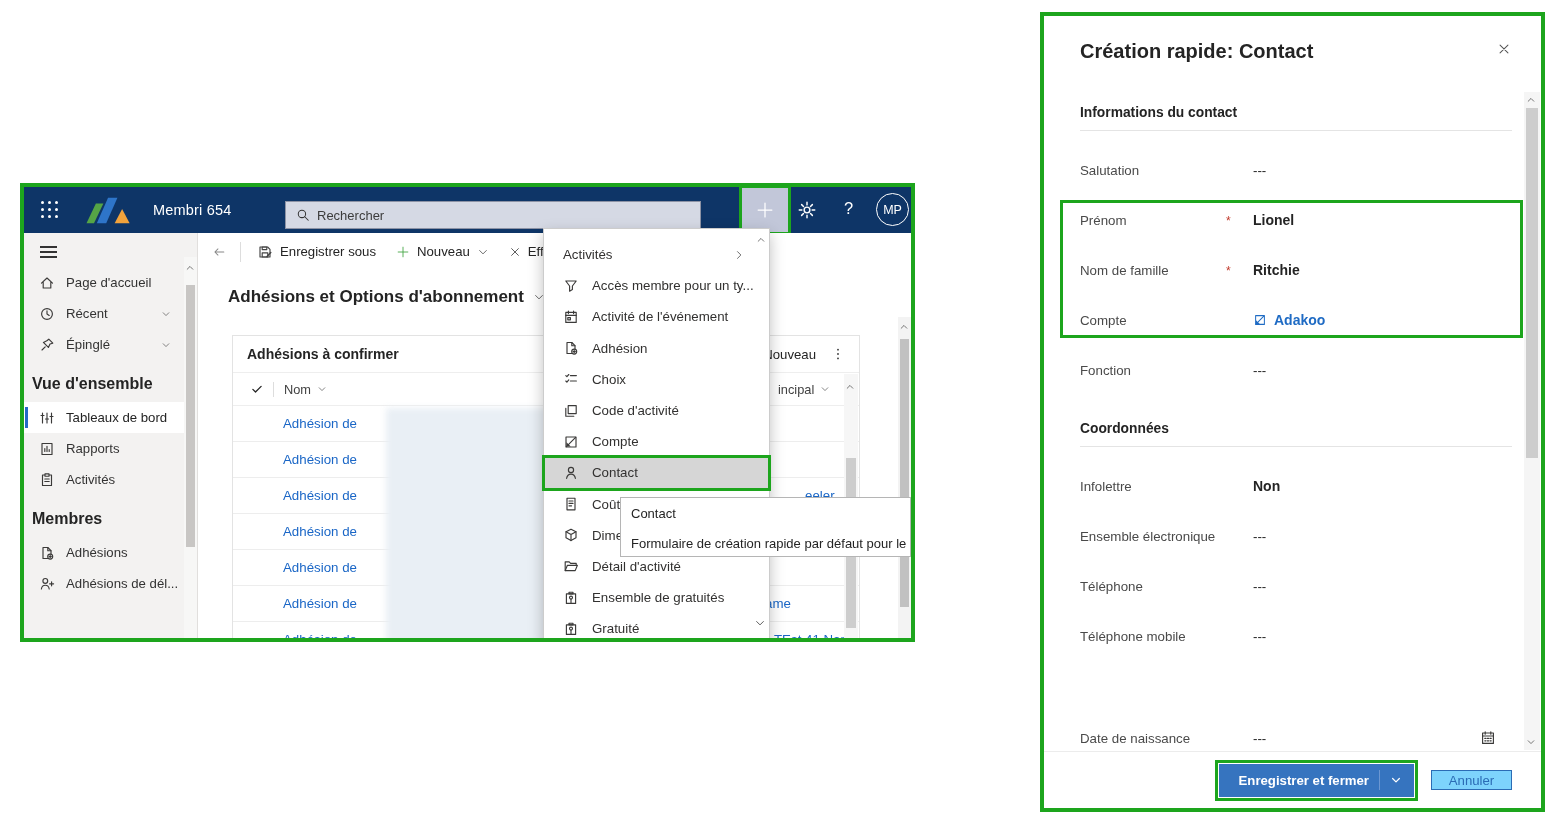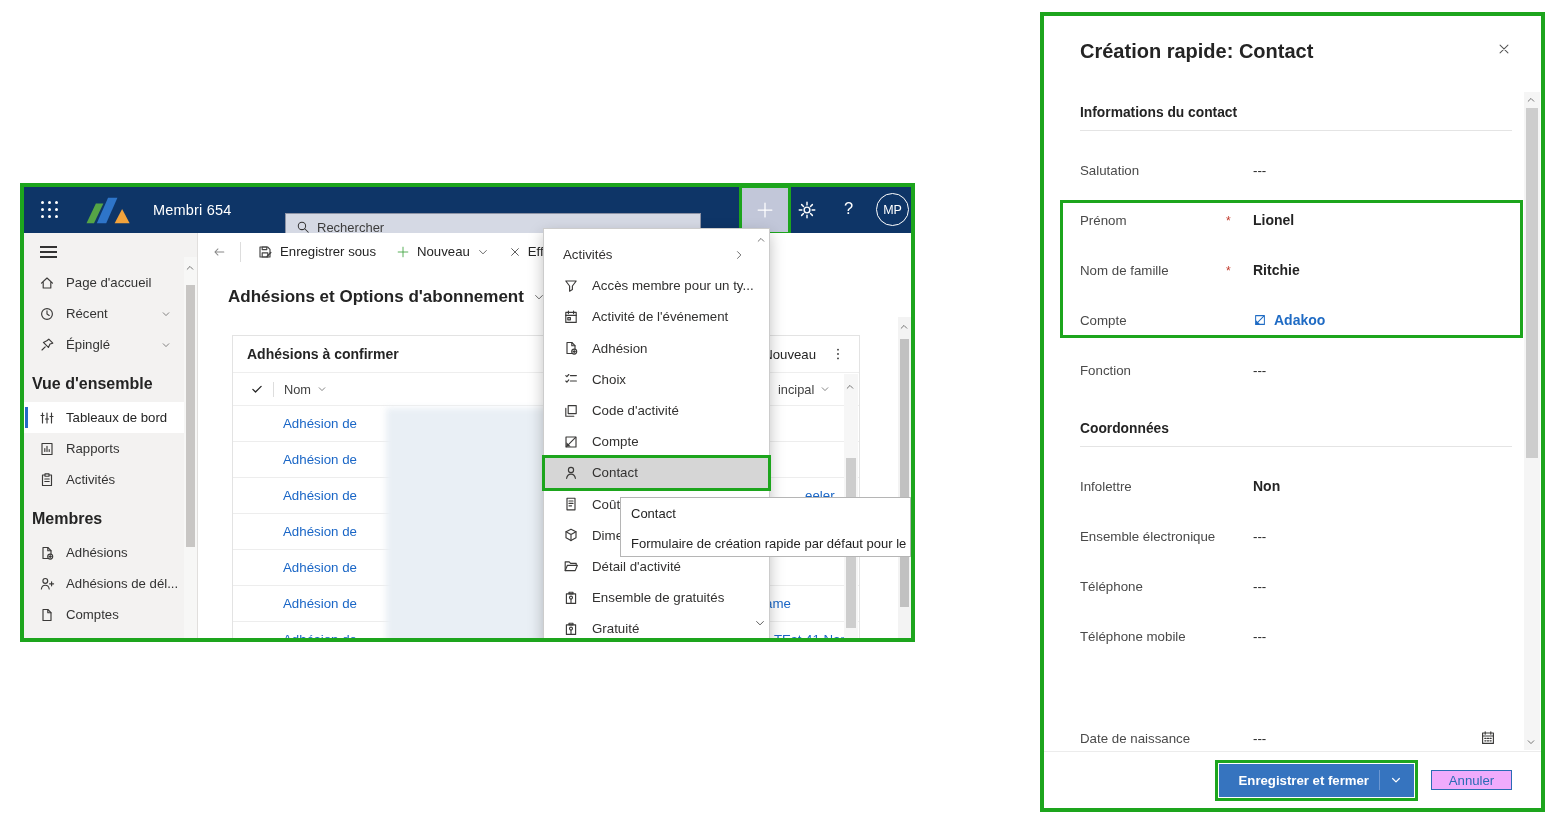--- a/index.html
+++ b/index.html
@@ -20,21 +20,21 @@
 
   
   .lwin { position:absolute; left:20px; top:183px; width:895px; height:459px; border:4px solid var(--green); background:#fff; }
   .lwin-inner { position:relative; width:887px; height:451px; overflow:hidden; background:#fff; }
 
   .navbar { position:relative; height:46px; background:var(--navy); display:flex; align-items:center; color:#fff; }
   .waffle { width:18px; height:18px; margin-left:17px; display:grid; grid-template-columns:repeat(3,1fr); gap:3px; cursor:pointer; }
   .waffle i { width:3.2px; height:3.2px; background:#fff; border-radius:50%; }
   .logo { margin-left:27px; display:flex; }
   .apptitle { margin-left:21px; font-size:14.5px; letter-spacing:.2px; }
-  .search { position:absolute; left:261px; top:26px; width:416px; height:28px; background:#d5d9e4; border:1px solid #8d93a5; display:flex; align-items:center; color:#333; }
+  .search { position:absolute; left:261px; top:14px; width:416px; height:28px; background:#d5d9e4; border:1px solid #8d93a5; display:flex; align-items:center; color:#333; }
   .search .sicon { margin:0 7px 0 10px; color:#333; }
   .search input { flex:1; border:none; background:transparent; outline:none; font:13px "Liberation Sans",sans-serif; color:#222; }
   .search input::placeholder { color:#3c3c3c; opacity:1; }
   .plusbtn { position:absolute; left:718px; top:1px; width:46px; height:44px; background:#c2c7d9; border:none; display:flex; align-items:center; justify-content:center; color:#fff; cursor:pointer; outline:3px solid var(--green); }
   .gearbtn { position:absolute; left:773px; top:13px; color:#fff; cursor:pointer; }
   .helpbtn { position:absolute; left:820px; top:12px; color:#fff; font-size:16.5px; cursor:pointer; }
   .avatar { position:absolute; left:852px; top:6px; width:33px; height:33px; border:1.5px solid #fff; border-radius:50%; display:flex; align-items:center; justify-content:center; font-size:12.5px; cursor:pointer; }
 
   .lbody { display:flex; height:405px; position:relative; }
 
@@ -113,21 +113,21 @@
   .freq { width:27px; color:#c0392b; font-size:12px; padding-top:2px; }
   .fval { color:var(--ink); cursor:pointer; }
   .fval.bold { font-weight:700; font-size:14px; }
   .fval.link { color:#1f6bc4; font-weight:700; font-size:14px; display:flex; align-items:center; gap:7px; }
   .rowic { position:absolute; right:16px; color:#3b3a39; cursor:pointer; }
   .gb-fields { position:absolute; left:16px; top:184px; width:463px; height:138px; border:3px solid var(--green); pointer-events:none; z-index:90; }
   .r-foot { position:absolute; left:0; right:0; bottom:0; height:57px; border-top:1px solid #ececec; background:#fff; display:flex; align-items:center; justify-content:flex-end; gap:13px; padding-right:29px; }
   .savewrap { border:3px solid var(--green); padding:1px; }
   .savebtn { height:33px; background:var(--btnblue); color:#fff; border:none; display:flex; align-items:center; gap:10px; font-weight:700; font-size:13.2px; font-family:"Liberation Sans",sans-serif; padding:0 12px 0 20px; cursor:pointer; }
   .btn-sep { width:1px; height:20px; background:#6b97d2; }
-  .cancelbtn { height:20px; width:81px; background:#f0abfc; border:1px solid #2b6cb5; color:#2b6cb5; font-size:13.2px; font-family:"Liberation Sans",sans-serif; cursor:pointer; }
+  .cancelbtn { height:20px; width:81px; background:#7dd3fc; border:1px solid #2b6cb5; color:#2b6cb5; font-size:13.2px; font-family:"Liberation Sans",sans-serif; cursor:pointer; }
 </style>
 </head>
 <body>
 
 <div id="canvas">
 
   <div class="lwin">
     <div class="lwin-inner">
 
       <div class="navbar">
@@ -261,29 +261,20 @@
               </div>
               <div class="sbitem">
                 <span class="ic" data-icon="person-add-icon">
                   <svg viewBox="0 0 16 16" fill="none" stroke="currentColor" stroke-width="1.15" stroke-linecap="round" stroke-linejoin="round">
                     <circle cx="6.3" cy="4.9" r="2.4"></circle>
                     <path d="M2.4 13c.3-2.3 1.9-3.8 3.9-3.8s3.6 1.5 3.9 3.8"></path>
                     <path d="M12.6 5.8v4M10.6 7.8h4"></path>
                   </svg>
                 </span>
                 <span class="lbl">Adhésions de dél...</span>
-              </div>
-              <div class="sbitem">
-                <span class="ic" data-icon="doc-icon">
-                  <svg viewBox="0 0 16 16" fill="none" stroke="currentColor" stroke-width="1.15" stroke-linecap="round" stroke-linejoin="round">
-                    <path d="M4 2.5h4.8L12 5.7V13.5H4z"></path>
-                    <path d="M8.8 2.5v3.2H12"></path>
-                  </svg>
-                </span>
-                <span class="lbl">Comptes</span>
               </div>
             </nav>
           <div class="sb-scroll">
             <span class="caret i10" data-icon="chevron-up-icon">
                 <svg viewBox="0 0 16 16" fill="none" stroke="currentColor" stroke-width="1.15" stroke-linecap="round" stroke-linejoin="round">
                   <path d="M3.5 10 8 5.5 12.5 10"></path>
                 </svg>
               </span>
             <div class="thumb"></div>
           </div>

